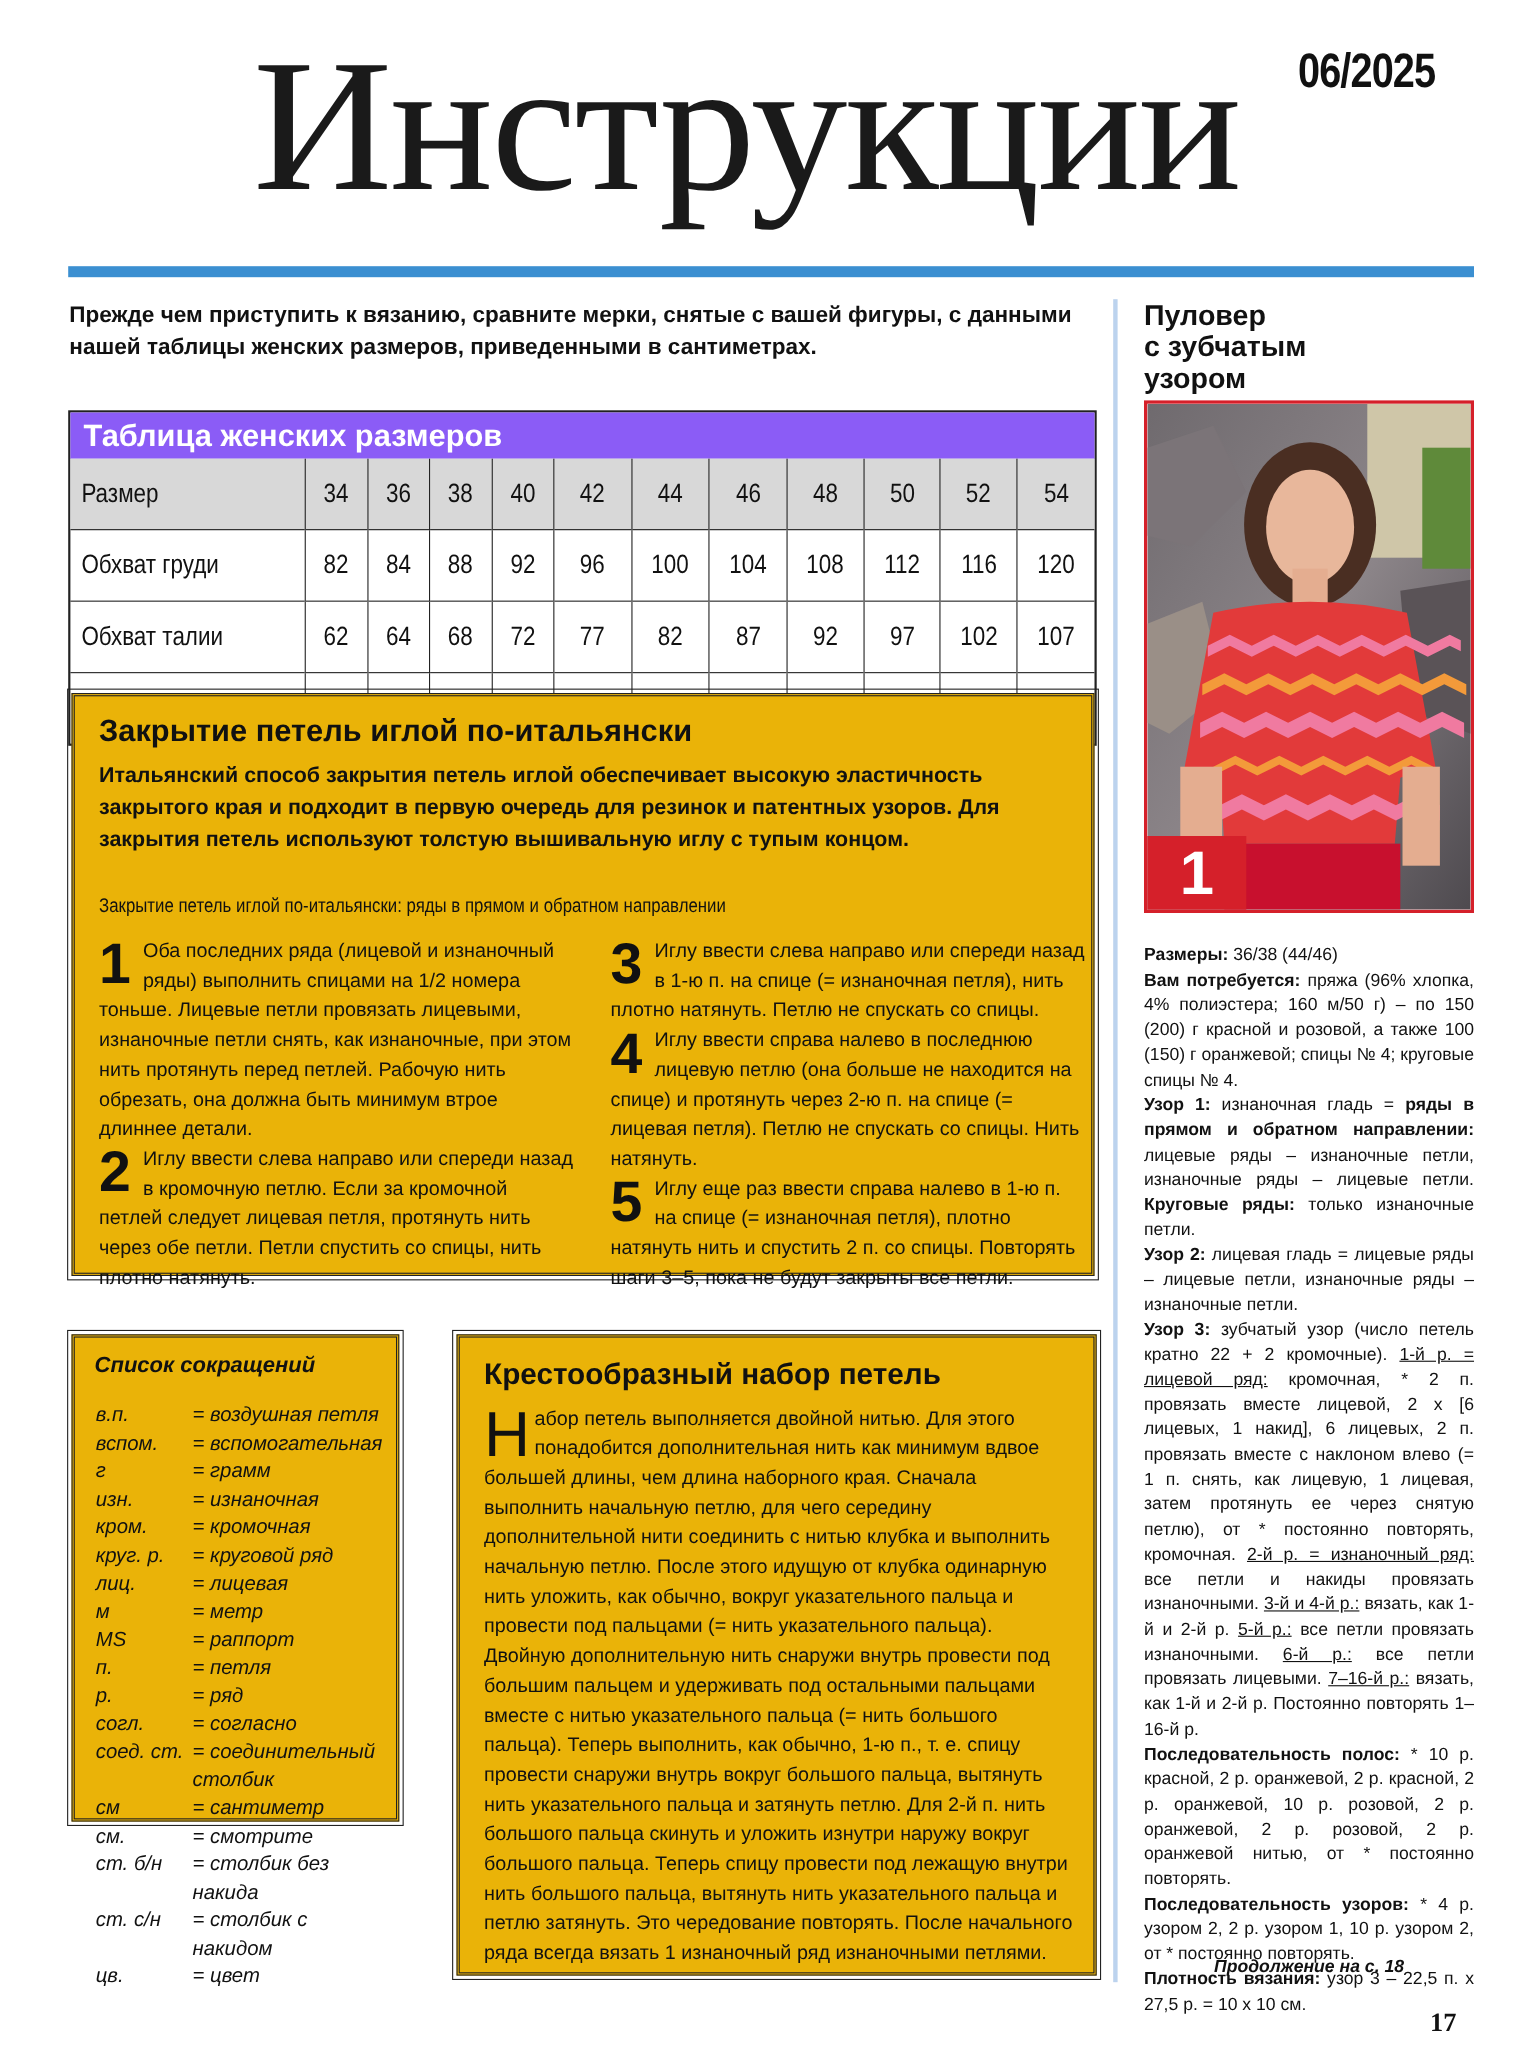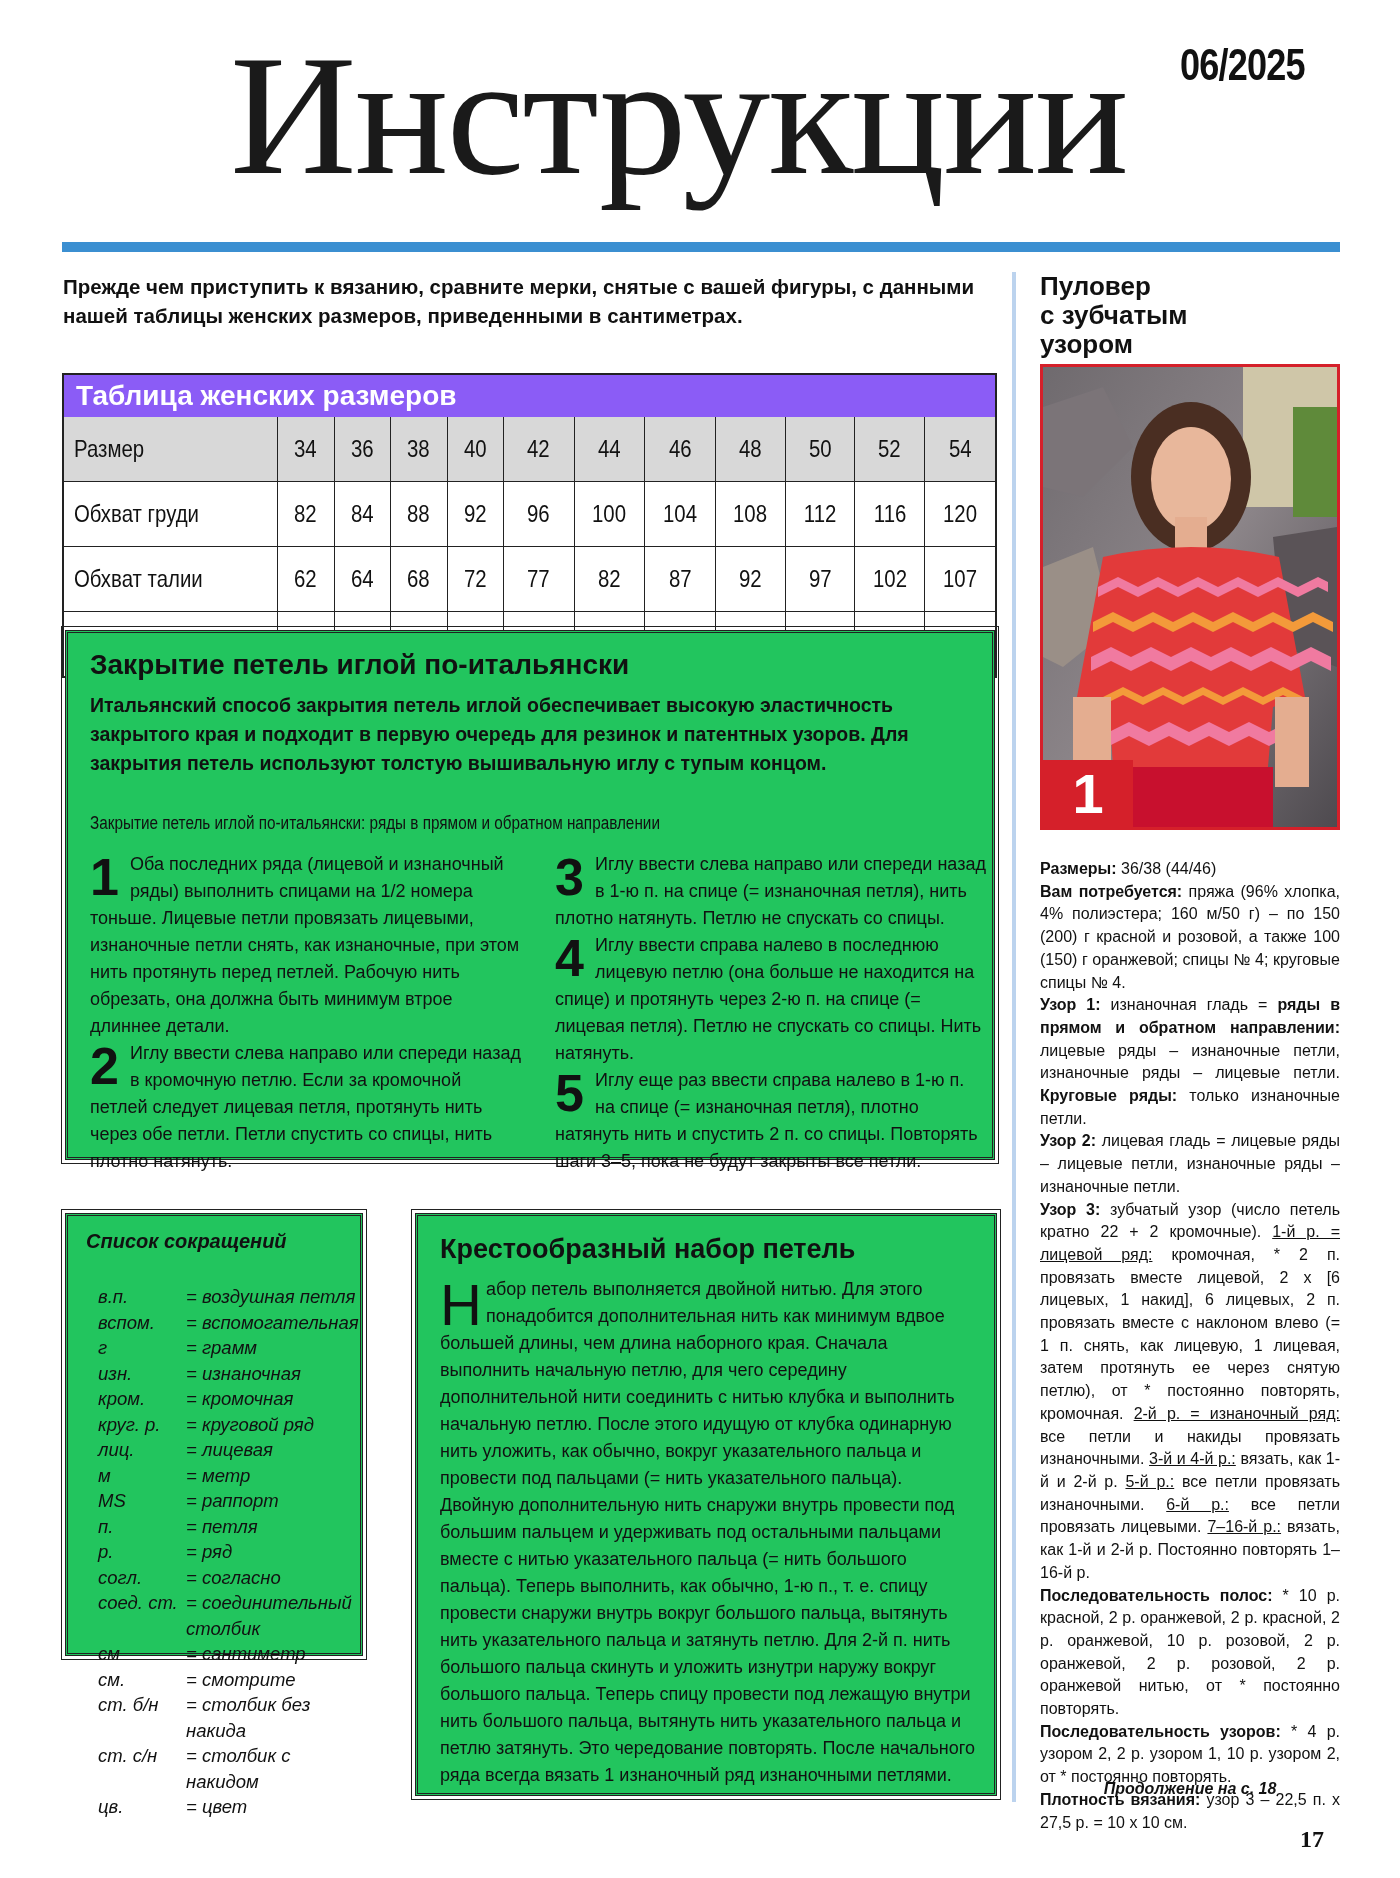--- a/index.html
+++ b/index.html
@@ -20,37 +20,37 @@
   .size-table table { width: 100%; border-collapse: collapse; font-family: "Liberation Sans Narrow", "Liberation Sans", sans-serif; }
   .size-table th, .size-table td { font-size: 24px; height: 38px; text-align: center; padding: 13px; }
   .size-table tr.head th { background: #d8d8d8; font-weight: normal; }
   .size-table tr.head th:first-child, .size-table td:first-child { text-align: left; padding-left: 10px; width: 190px; }
   .size-table th + th, .size-table td + td { border-left: 1px solid #222; }
   .size-table tr.body td { border-top: 1px solid #222; }
   .narrow { display: inline-block; transform: scaleX(0.85); transform-origin: left center; white-space: nowrap; }
   .narrowc { display: inline-block; transform: scaleX(0.85); transform-origin: center; white-space: nowrap; }
 
   
-  .dbox { border: 3px double #222; box-sizing: border-box; outline: 1px solid #222; outline-offset: 3px; background: #22c55e; }
+  .dbox { border: 3px double #222; box-sizing: border-box; outline: 1px solid #222; outline-offset: 3px; background: #eab308; }
 
   
   .italian { left: 65px; top: 630px; width: 930px; height: 530px; }
   .italian h2 { position: absolute; left: 22px; top: 16px; margin: 0; font-size: 28px; font-weight: bold; }
   .italian .lead { position: absolute; left: 22px; top: 58px; width: 880px; font-weight: bold; font-size: 19.5px; line-height: 29px; }
   .italian .sub { position: absolute; left: 22px; top: 180px; font-size: 18px; }
   .steps-col { position: absolute; top: 218px; width: 432px; font-size: 18px; line-height: 27px; }
   .steps-col.left { left: 22px; }
   .steps-col.right { left: 487px; }
   .step { position: relative; margin-bottom: 0; }
   .step .num { float: left; font-size: 52px; font-weight: bold; line-height: 48px; width: 36px; margin-top: 2px; margin-right: 4px; }
 
   
   .abbr { left: 65px; top: 1213px; width: 298px; height: 443px; font-style: italic; }
   .abbr h3 { position: absolute; left: 18px; top: 14px; margin: 0; font-size: 20px; font-weight: bold; }
-  .abbr ul { position: absolute; left: 18px; top: 56px; margin: 12px; padding: 0; list-style: none; font-size: 18.5px; line-height: 25.5px; }
+  .abbr ul { position: absolute; left: 18px; top: 56px; margin: 1px; padding: 0; list-style: none; font-size: 18.5px; line-height: 25.5px; }
   .abbr li { display: flex; }
   .abbr .k { width: 88px; flex: none; }
   .abbr .v { width: 180px; }
 
   
   .caston { left: 415px; top: 1213px; width: 582px; height: 583px; }
   .caston h2 { position: absolute; left: 22px; top: 18px; margin: 0; font-size: 27px; font-weight: bold; }
   .caston .body { position: absolute; left: 22px; top: 60px; width: 540px; font-size: 18px; line-height: 27px; }
   .caston .drop { float: left; font-size: 58px; line-height: 50px; margin: 4px 4px 0 0; font-weight: normal; }
 

